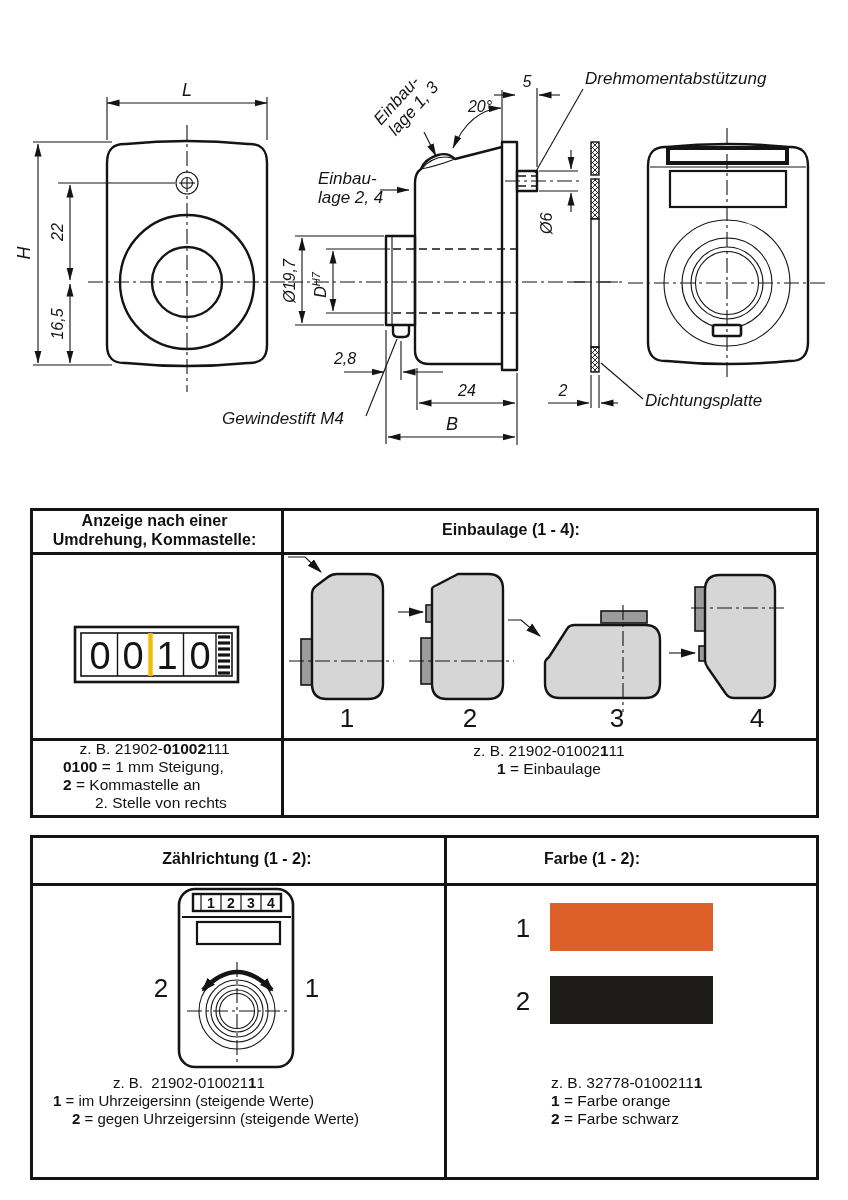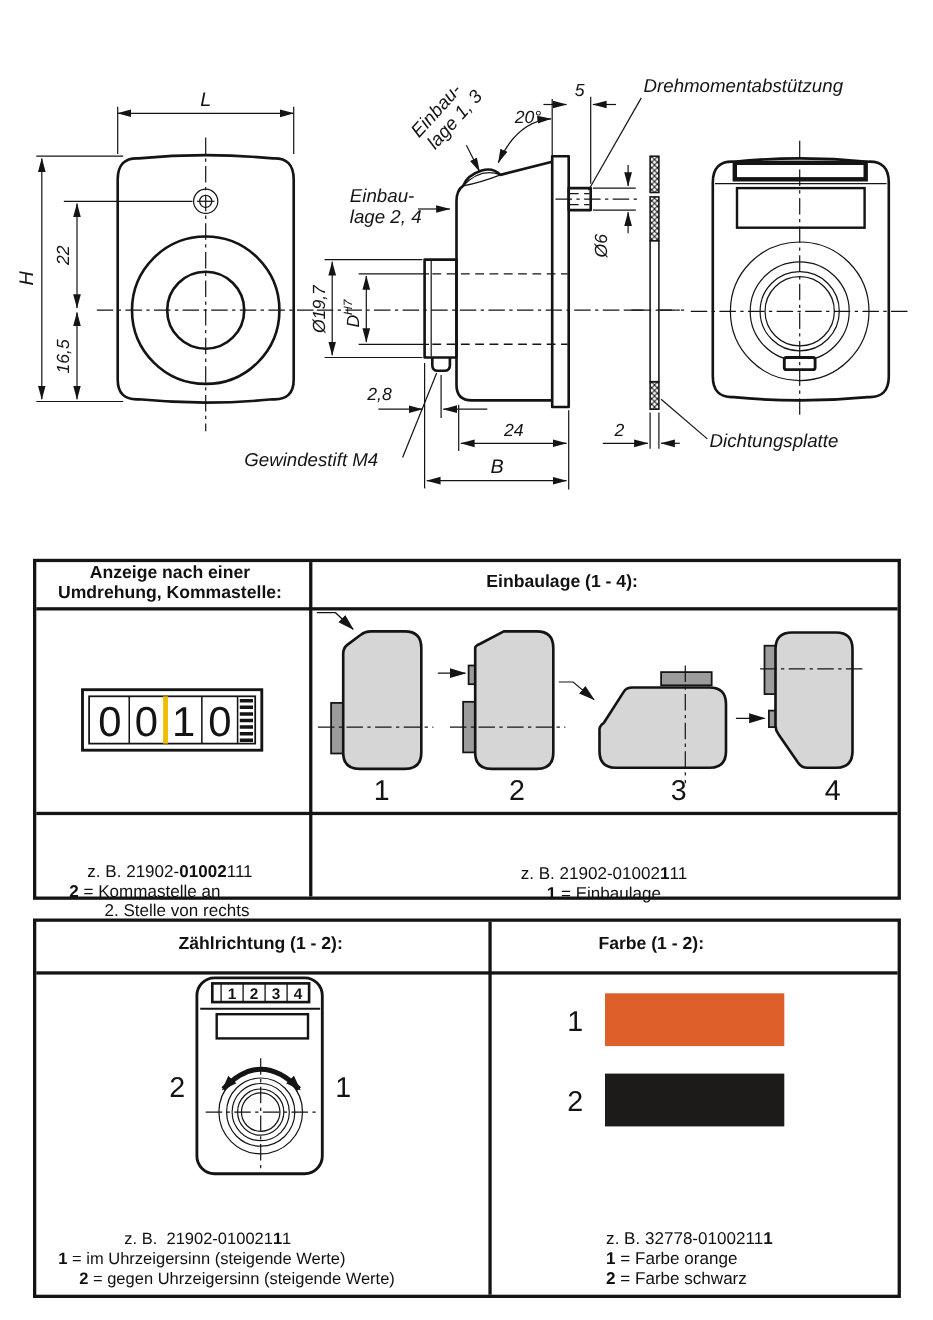--- a/index.html
+++ b/index.html
@@ -5,21 +5,21 @@
   html,body{margin:0;padding:0;background:#fff;}
   body{width:848px;height:1200px;position:relative;font-family:"Liberation Sans",sans-serif;color:#111;}
   .abs{position:absolute;}
   svg text{fill:#141414;}
   .dimtxt{font-style:italic;font-size:16px;}
   .dimtxt-lg{font-style:italic;font-size:18px;}
   .anno{font-style:italic;font-size:17px;}
   .tbl{position:absolute;border:3px solid #141414;box-sizing:border-box;}
   .vline,.hline{position:absolute;background:#141414;}
   .hdr{position:absolute;font-weight:700;font-size:16px;line-height:19px;text-align:center;}
-  .txtblock{position:absolute;font-size:15.5px;line-height:18px;margin-top:44px;}
+  .txtblock{position:absolute;font-size:15.5px;line-height:18px;}
   .txtblock .ln{white-space:pre-wrap;}
   .center{text-align:center;}
   b{font-weight:700;}
   .shape{fill:#d6d6d6;stroke:#141414;stroke-width:2.4;stroke-linejoin:round;}
   .collar{fill:#9c9c9c;stroke:#141414;stroke-width:1.6;}
   .cl{stroke:#141414;stroke-width:1.1;fill:none;stroke-dasharray:15 4 3 4;}
   .hid{stroke:#141414;stroke-width:1.3;fill:none;stroke-dasharray:8 5;}
   .out{stroke:#141414;stroke-width:2.4;fill:none;stroke-linejoin:round;}
   .thin{stroke:#141414;stroke-width:1.1;fill:none;}
   .dim{stroke:#141414;stroke-width:1.1;fill:none;}
@@ -244,20 +244,21 @@
     <rect class="collar" x="699" y="646" width="7" height="15"></rect>
     <path class="shape" d="M705,590 Q705,575 720,575 L760,575 Q775,575 775,590 L775,683 Q775,698 760,698 L734,698 Q729,698 726,694 L708,668 Q705,664 705,660 Z"></path>
     <line class="cl" x1="691" y1="608" x2="786" y2="608"></line>
     <line class="dim" x1="669" y1="653" x2="695" y2="653" stroke-width="2" marker-end="url(#ar2)"></line>
     <text class="num" x="757" y="727" text-anchor="middle">4</text>
   </g>
 </svg>
 
 <div class="txtblock" style="left:33px;top:740px;width:243px">
   <div class="ln center"><span>z. B. 21902-</span><b>01002</b><span>111</span></div>
+  <div class="ln" style="padding-left:30px"><b>0100</b><span> = 1 mm Steigung,</span></div>
   <div class="ln" style="padding-left:30px"><b>2</b><span> = Kommastelle an</span></div>
   <div class="ln" style="padding-left:62px"><span>2. Stelle von rechts</span></div>
 </div>
 <div class="txtblock center" style="left:281px;top:742px;width:536px">
   <div class="ln"><span>z. B. 21902-01002</span><b>1</b><span>11</span></div>
   <div class="ln"><b>1</b><span> = Einbaulage</span></div>
 </div>
 
 <div class="tbl" style="left:30px;top:835px;width:789px;height:345px">
   <div class="hline" style="left:0;top:45px;width:100%;height:2.5px"></div>

